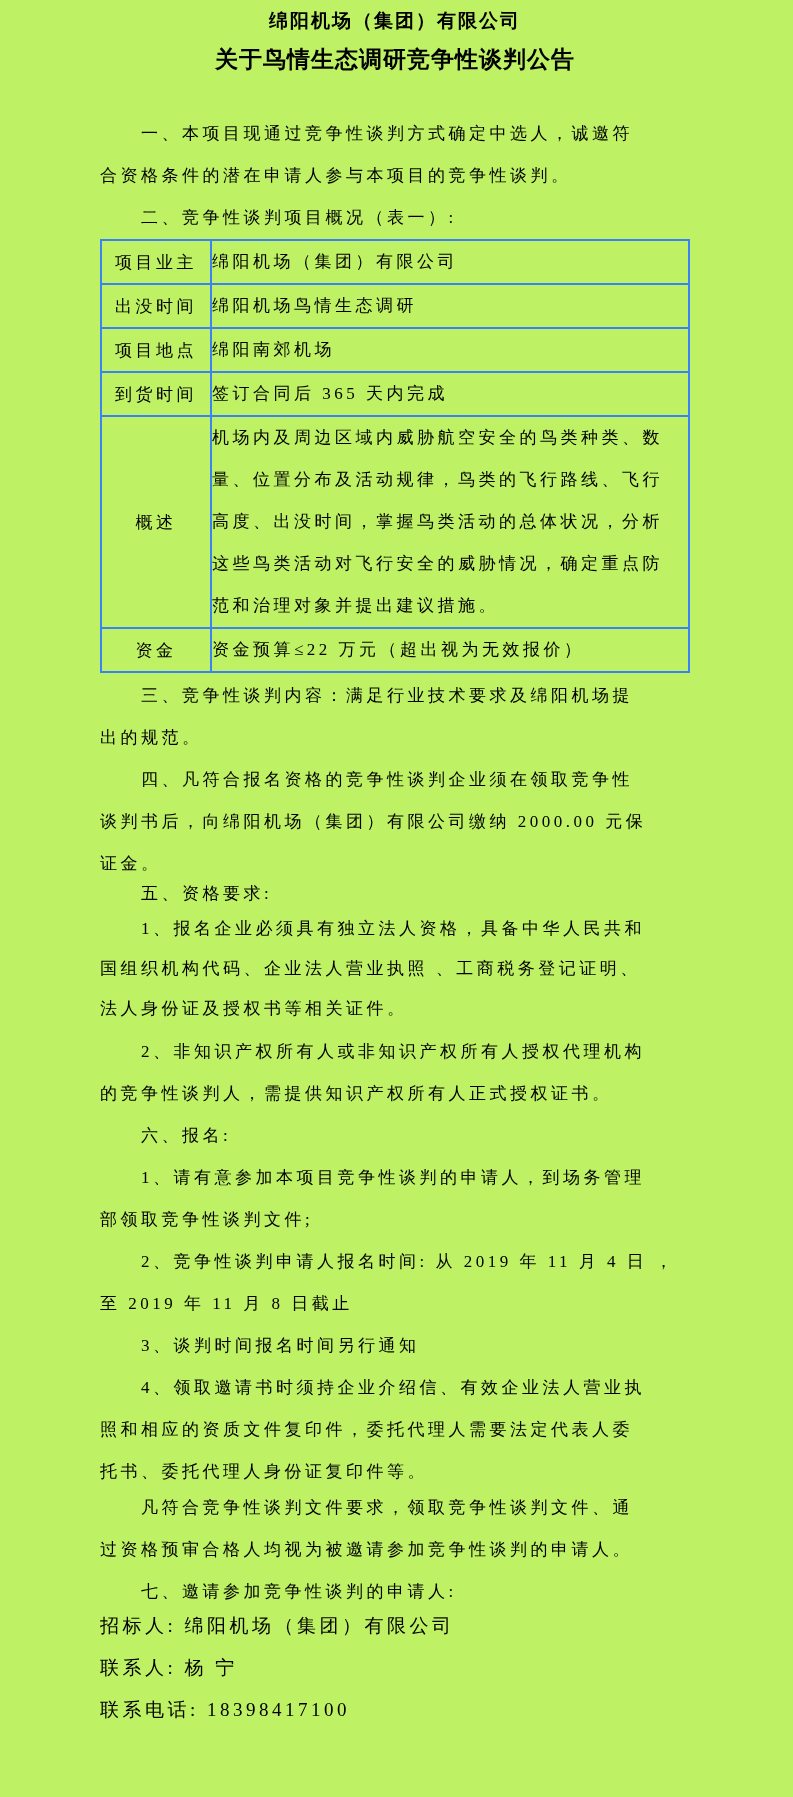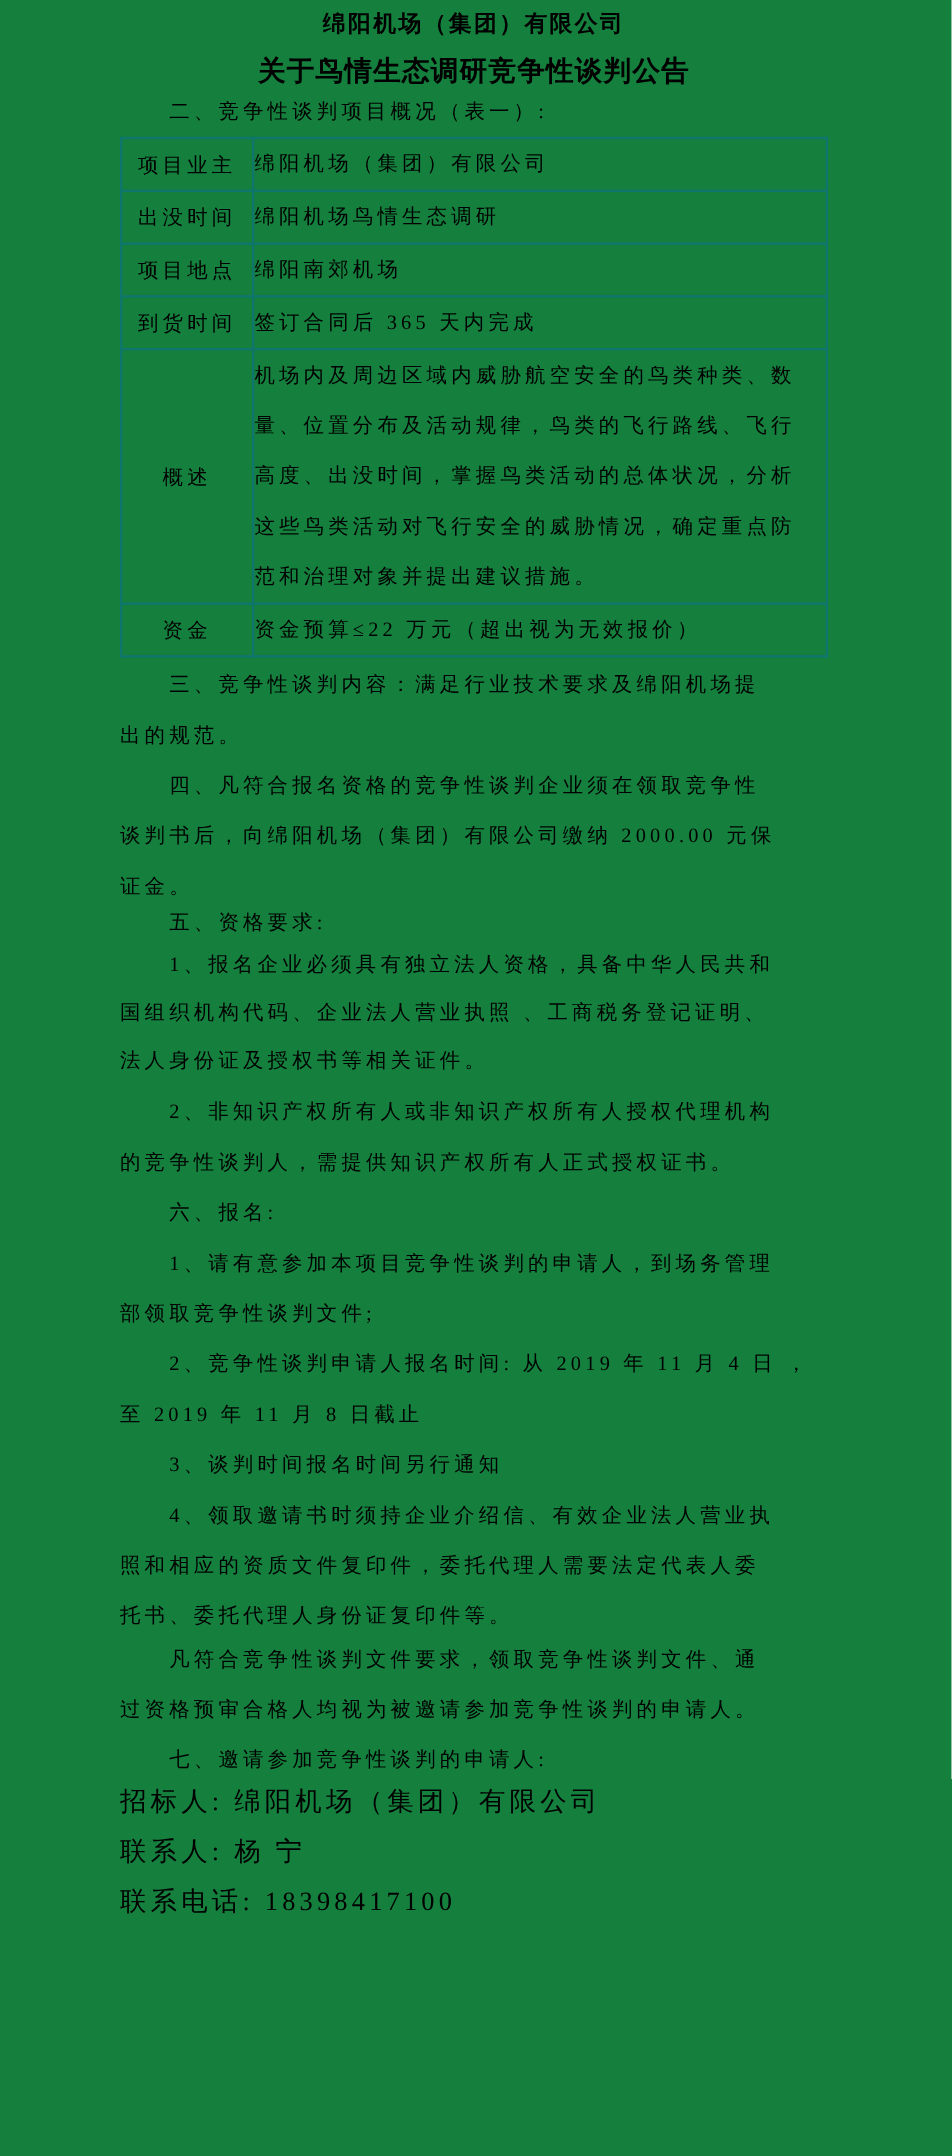--- a/index.html
+++ b/index.html
@@ -2,21 +2,21 @@
 <html><head>
 <meta charset="utf-8">
 <style>
   html, body { margin: 0; padding: 0; background: #ffffff; }
   .page {
     position: relative;
     width: 793px;
     height: 1797px;
     box-sizing: border-box;
     padding: 8px 103px 0 100px;
-    background: #15803d;
+    background: #bef264;
     color: #000000;
     font-family: "Liberation Serif", "DejaVu Serif", serif;
     overflow: hidden;
   }
   .doc-title1 {
     text-align: center;
     font-weight: bold;
     font-size: 19px;
     letter-spacing: 2px;
     line-height: 26px;
@@ -43,55 +43,57 @@
   .tight-para { line-height: 40px; }
   .after-table { margin-top: 2px; }
   .nudge-up { margin-top: -6px; }
   table.project-table {
     width: 590px;
     border-collapse: collapse;
     table-layout: fixed;
     margin: 0;
   }
   table.project-table td {
-    border: 2px solid #0f766e;
+    border: 2px solid #3b82f6;
     font-size: 17px;
     letter-spacing: 3.5px;
     vertical-align: middle;
     padding: 0;
   }
   td.label-cell {
     width: 108px;
     text-align: center;
   }
   td.value-cell {
     padding-left: 13px;
     padding-right: 8px;
     line-height: 42px;
     white-space: pre-line;
   }
   tr.row-s  { height: 42px; }
   tr.row-ov { height: 210px; }
   tr.row-f  { height: 43px; }
   .contact-block { margin-top: -8px; }
   .contact-line {
-    font-size: 22px;
+    font-size: 19px;
     letter-spacing: 3.5px;
     line-height: 42px;
     margin: 0;
   }
 </style>
 </head>
 <body>
 
 <div class="page">
 
   <div class="doc-title1">绵阳机场（集团）有限公司</div>
   <div class="doc-title2">关于鸟情生态调研竞争性谈判公告</div>
 
+  <p class="para indent first-para">一、本项目现通过竞争性谈判方式确定中选人，诚邀符
+合资格条件的潜在申请人参与本项目的竞争性谈判。</p>
 
   <p class="para indent">二、竞争性谈判项目概况（表一）:</p>
 
   <table class="project-table">
     <tbody>
       <tr class="row-s">
         <td class="label-cell">项目业主</td>
         <td class="value-cell">绵阳机场（集团）有限公司</td>
       </tr>
       <tr class="row-s">

